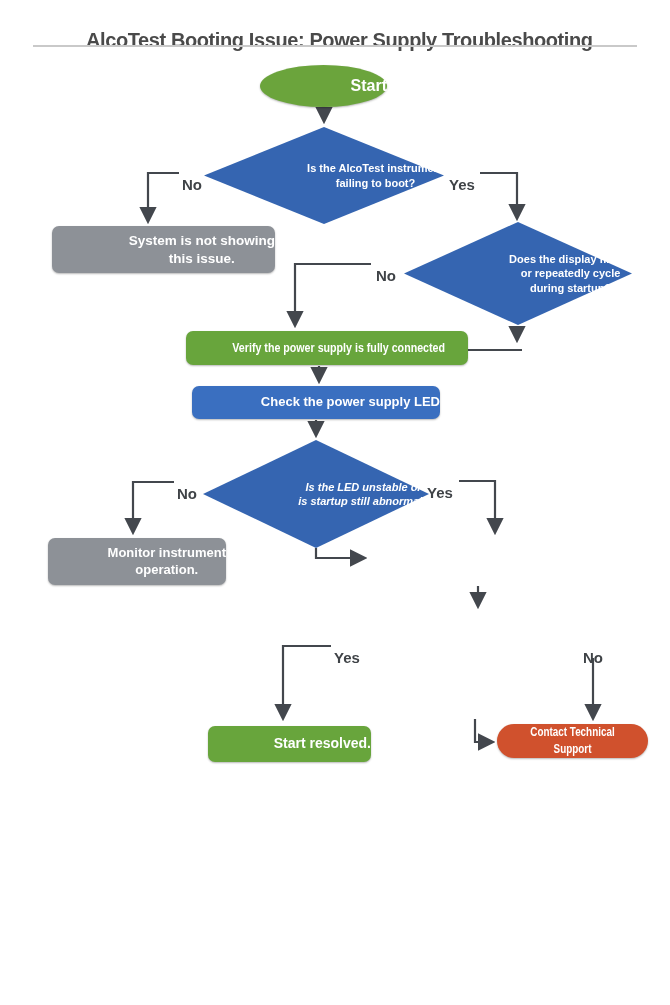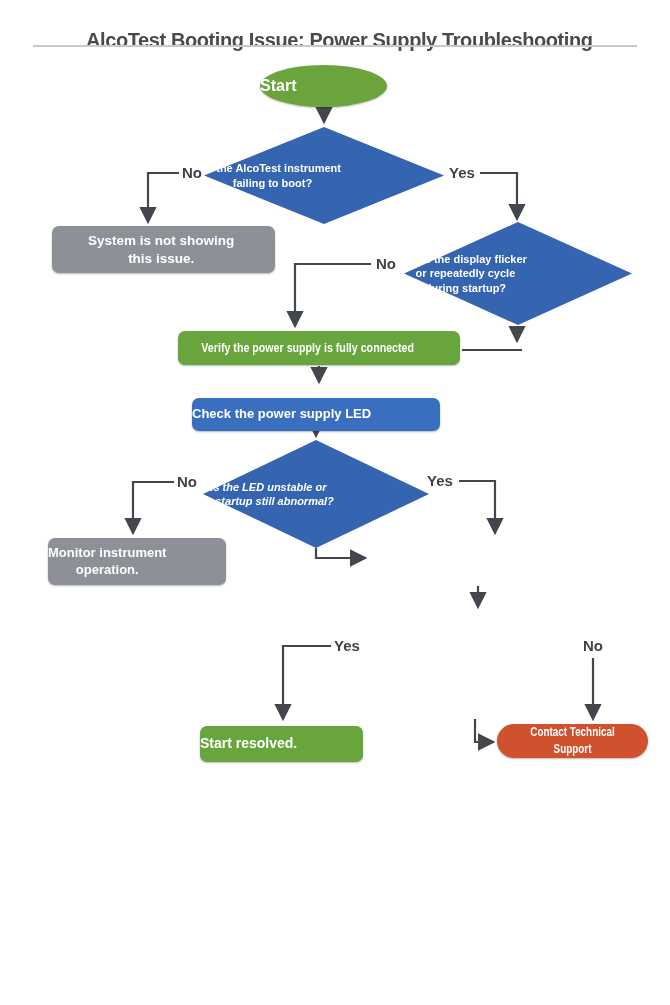--- a/index.html
+++ b/index.html
@@ -12,51 +12,51 @@
     position:absolute;left:70px;top:13px;margin:16px;
     font-size:20px;font-weight:700;color:#4a4a4a;letter-spacing:-0.4px;
     white-space:nowrap;
   }
   .divider{
     position:absolute;left:33px;top:45px;width:604px;height:2px;
     background:#c9c9c9;
   }
   .edges{position:absolute;left:0;top:0;width:670px;height:1005px;}
   .node{
-    position:absolute;display:flex;align-items:center;justify-content:flex-start;
+    position:absolute;display:flex;align-items:center;justify-content:flex-end;
     color:#ffffff;font-weight:700;text-align:center;
     box-shadow:0 1px 2px rgba(0,0,0,0.28);
   }
   .node .lbl{
     position:relative;z-index:1;white-space:pre-line;line-height:1.28;
     display:inline-block;
   }
   .oval{
     background:#6ba43c;border-radius:50%;
     font-size:16px;
   }
   .rect{border-radius:7px;font-size:13px;}
-  .rect-green{background:#68a53c;}
+  .rect-green{background:#68a53c;margin-left:8px;}
   .rect-blue{background:#3a6fc0;}
   .rect-gray{background:#8d9197;}
   .rect-orange{background:#e2791f;}
   .rect-red{background:#d0512d;}
   .diamond{
     background:transparent;box-shadow:none;font-size:11px;
   }
   .diamond::before{
     content:"";position:absolute;inset:0;background:#3565b1;
     clip-path:polygon(50% 0%,100% 50%,50% 100%,0% 50%);
     filter:drop-shadow(0 1px 1px rgba(0,0,0,0.25));
   }
   .fit-verify{transform:scaleX(0.82);transform-origin:50% 50%;white-space:nowrap;}
   .fit-contact{transform:scaleX(0.76);transform-origin:50% 50%;white-space:nowrap;}
   .edge-label{
     position:absolute;transform:translate(-50%,-50%);
-    font-size:15px;font-weight:700;color:#3f4347;white-space:nowrap;
+    font-size:15px;font-weight:700;color:#3f4347;white-space:nowrap;margin-top:12px;
   }
 </style>
 </head>
 <body>
 
 <div class="canvas">
 
   <h1 class="page-title">AlcoTest Booting Issue: Power Supply Troubleshooting</h1>
   <div class="divider"></div>
 
@@ -102,21 +102,21 @@
   <div class="node diamond" style="left:404px;top:222px;width:228px;height:103px;">
     <span class="lbl">Does the display flicker
 or repeatedly cycle
 during startup?</span>
   </div>
 
   <div class="node rect rect-green" style="left:178px;top:331px;width:282px;height:34px;">
     <span class="lbl fit-verify">Verify the power supply is fully connected</span>
   </div>
 
-  <div class="node rect rect-blue" style="left:192px;top:386px;width:248px;height:33px;margin-top:12px;">
+  <div class="node rect rect-blue" style="left:192px;top:386px;width:248px;height:33px;">
     <span class="lbl">Check the power supply LED</span>
   </div>
 
   <div class="node diamond" style="left:203px;top:440px;width:226px;height:108px;font-style:italic;">
     <span class="lbl">Is the LED unstable or
 is startup still abnormal?</span>
   </div>
 
   <div class="node rect rect-gray" style="left:48px;top:538px;width:178px;height:47px;font-size:13px;">
     <span class="lbl">Monitor instrument

